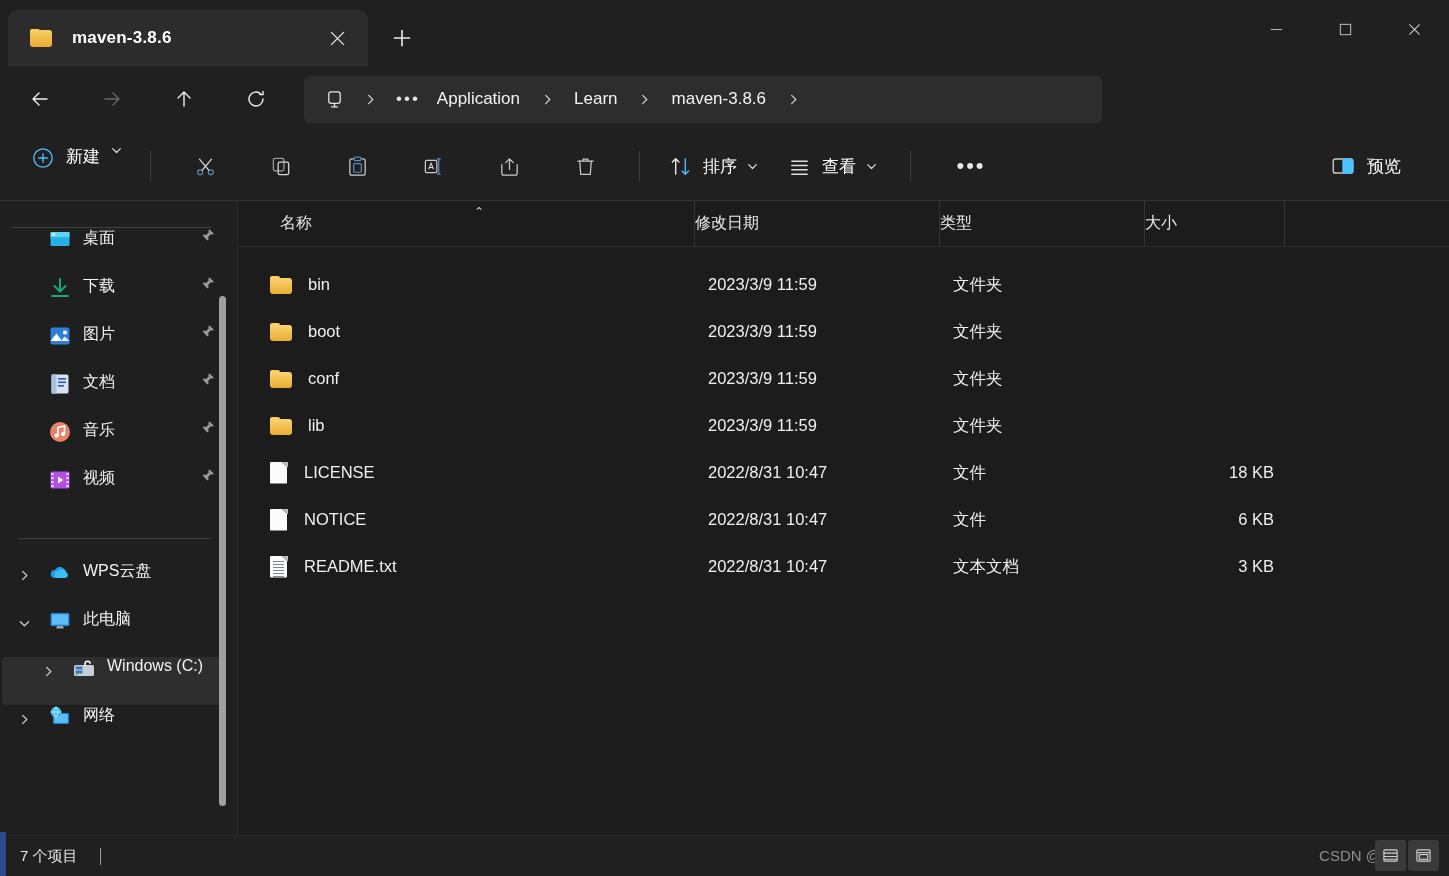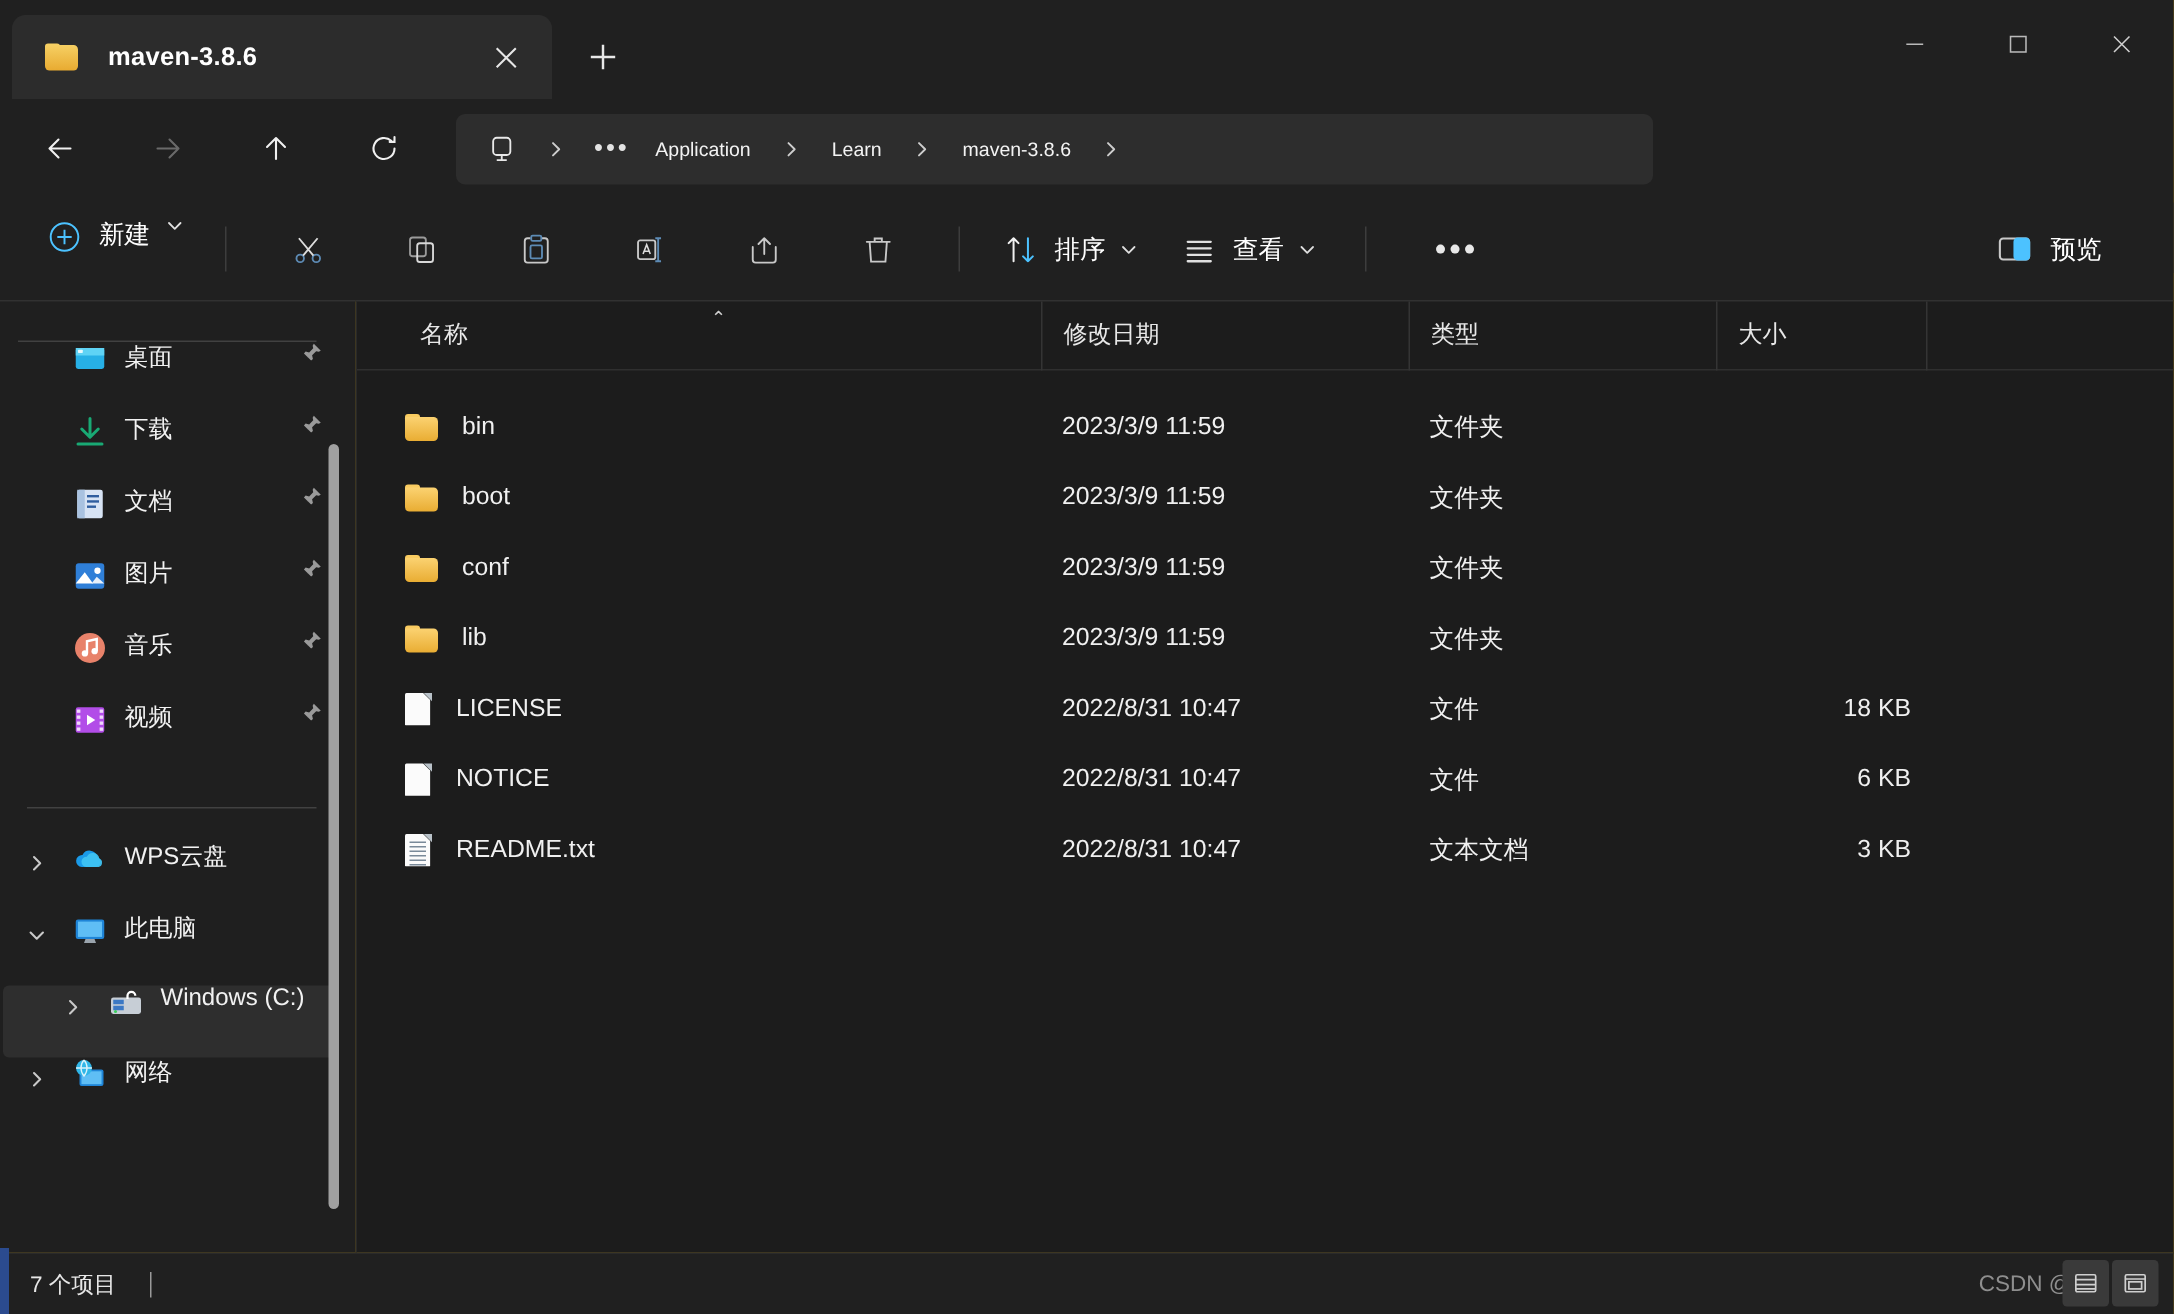--- a/index.html
+++ b/index.html
@@ -93,21 +93,21 @@
   }
   .crumb-pc { width: 36px; display: flex; align-items: center; justify-content: center; color: #e8e8e8; }
   .crumb-pc svg { width: 21px; height: 21px; }
   .chev { color: #cdcdcd; padding: 0 0px; display: flex; align-items: center; justify-content: center; width: 36px; }
   .chev svg { width: 11px; height: 11px; }
   .crumb-ellipsis {
     color: #e3e3e3; font-size: 17px; letter-spacing: 2px; padding: 0 8px;
     display: flex; align-items: center; height: 34px;
   }
   .crumb {
-    color: #f3f3f3; font-size: 13px; padding: 4px 9px; border-radius: 4px;
+    color: #f3f3f3; font-size: 17px; padding: 4px 9px; border-radius: 4px;
     white-space: nowrap;
   }
 
   .searchbox {
     position: absolute; left: 1118px; top: 69px;
     width: 345px; height: 47px;
     background: #2d2d2d; border-radius: 6px;
     display: flex; align-items: center; padding-left: 17px;
   }
   .searchbox .ph { color: #cfcfcf; font-size: 17px; white-space: nowrap; }
@@ -201,21 +201,21 @@
     flex: 1 1 auto; background: #1c1c1c;
     border-top: 1px solid #313131; border-left: 1px solid #2a2a2a;
     display: flex; flex-direction: column; min-width: 0; position: relative;
   }
   .colheader {
     height: 46px; display: flex; align-items: center;
     border-bottom: 1px solid #2f2f2f; position: relative; flex: 0 0 46px;
   }
   .col {
     height: 46px; display: flex; align-items: center;
-    font-size: 16px; color: #e8e8e8; position: relative; padding-left: 14px;
+    font-size: 16px; color: #e8e8e8; position: relative; 
   }
   .col + .col { border-left: 1px solid #343434; }
   .col.name { flex: 0 0 456px; padding-left: 42px; }
   .col.date { flex: 0 0 245px; }
   .col.type { flex: 0 0 205px; }
   .col.size { flex: 0 0 140px; }
   .col.pad { flex: 1 1 auto; }
   .sortcaret {
     position: absolute; left: 236px; top: 4px; color: #cfcfcf; font-size: 12px;
   }
@@ -517,48 +517,48 @@
           <svg viewBox="0 0 16 16" fill="currentColor">
               <path d="M9.8 1.2 L14.8 6.2 L13.3 7 L11.5 6.6 L8.6 9.5 L9.2 12 L7.9 13.2 L2.8 8.1 L4 6.8 L6.5 7.4 L9.4 4.5 L9 2.7 Z M5.4 10.6 L1.2 14.8"></path>
             </svg>
         </span>
       </div>
 
       <div class="sb-row">
         <span class="sb-expander blank"></span>
         <span class="sb-ico">
           <svg viewBox="0 0 24 24">
+              <rect x="2.5" y="3.5" width="19" height="17" rx="2" fill="#2f7fd8"></rect>
+              <circle cx="17" cy="8.5" r="2.1" fill="#ffffff"></circle>
+              <path d="M2.5 17 L8.5 9.5 L14 17 Z" fill="#ffffff"></path>
+              <path d="M13 17 L16.5 12.5 L21.5 17 Z" fill="#e8f0fa"></path>
+            </svg>
+        </span>
+        <span class="sb-label">图片</span>
+        <span class="sb-pin">
+          <svg viewBox="0 0 16 16" fill="currentColor">
+              <path d="M9.8 1.2 L14.8 6.2 L13.3 7 L11.5 6.6 L8.6 9.5 L9.2 12 L7.9 13.2 L2.8 8.1 L4 6.8 L6.5 7.4 L9.4 4.5 L9 2.7 Z M5.4 10.6 L1.2 14.8"></path>
+            </svg>
+        </span>
+      </div>
+
+      <div class="sb-row">
+        <span class="sb-expander blank"></span>
+        <span class="sb-ico">
+          <svg viewBox="0 0 24 24">
               <rect x="3.5" y="2.5" width="17" height="19" rx="1.5" fill="#d7e3f4"></rect>
               <rect x="3.5" y="2.5" width="5" height="19" fill="#a9c2e0"></rect>
               <g fill="#2f5d9e">
                 <rect x="10" y="6" width="8" height="1.6"></rect>
                 <rect x="10" y="9.5" width="8" height="1.6"></rect>
                 <rect x="10" y="13" width="6" height="1.6"></rect>
               </g>
             </svg>
         </span>
         <span class="sb-label">文档</span>
-        <span class="sb-pin">
-          <svg viewBox="0 0 16 16" fill="currentColor">
-              <path d="M9.8 1.2 L14.8 6.2 L13.3 7 L11.5 6.6 L8.6 9.5 L9.2 12 L7.9 13.2 L2.8 8.1 L4 6.8 L6.5 7.4 L9.4 4.5 L9 2.7 Z M5.4 10.6 L1.2 14.8"></path>
-            </svg>
-        </span>
-      </div>
-
-      <div class="sb-row">
-        <span class="sb-expander blank"></span>
-        <span class="sb-ico">
-          <svg viewBox="0 0 24 24">
-              <rect x="2.5" y="3.5" width="19" height="17" rx="2" fill="#2f7fd8"></rect>
-              <circle cx="17" cy="8.5" r="2.1" fill="#ffffff"></circle>
-              <path d="M2.5 17 L8.5 9.5 L14 17 Z" fill="#ffffff"></path>
-              <path d="M13 17 L16.5 12.5 L21.5 17 Z" fill="#e8f0fa"></path>
-            </svg>
-        </span>
-        <span class="sb-label">图片</span>
         <span class="sb-pin">
           <svg viewBox="0 0 16 16" fill="currentColor">
               <path d="M9.8 1.2 L14.8 6.2 L13.3 7 L11.5 6.6 L8.6 9.5 L9.2 12 L7.9 13.2 L2.8 8.1 L4 6.8 L6.5 7.4 L9.4 4.5 L9 2.7 Z M5.4 10.6 L1.2 14.8"></path>
             </svg>
         </span>
       </div>
 
       <div class="sb-row">
         <span class="sb-expander blank"></span>
         <span class="sb-ico">

